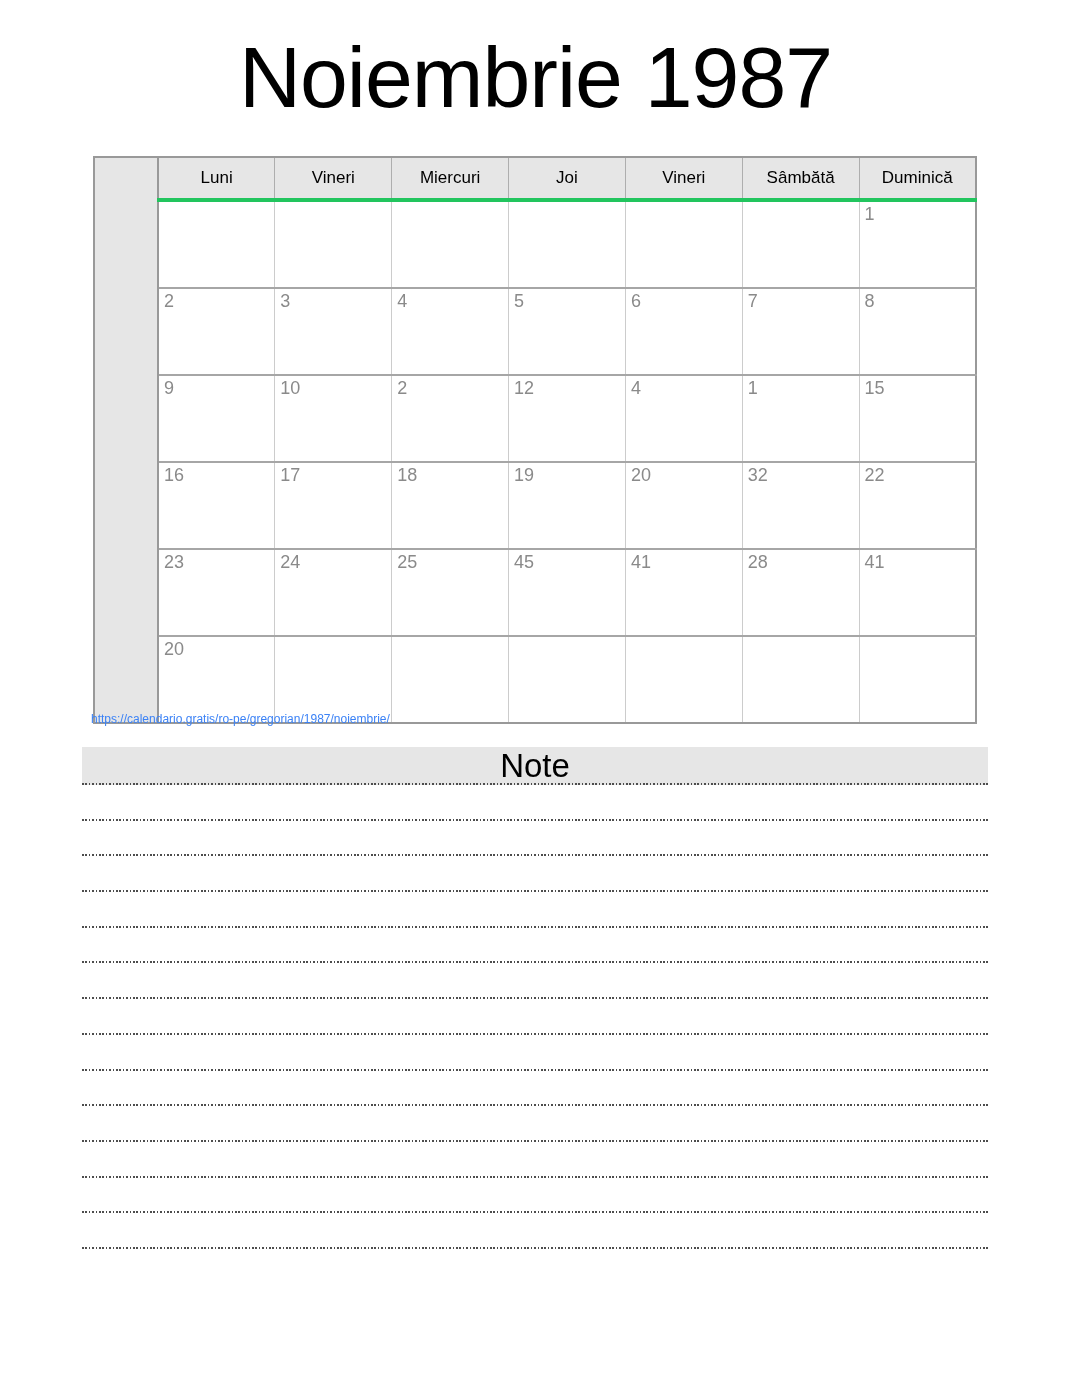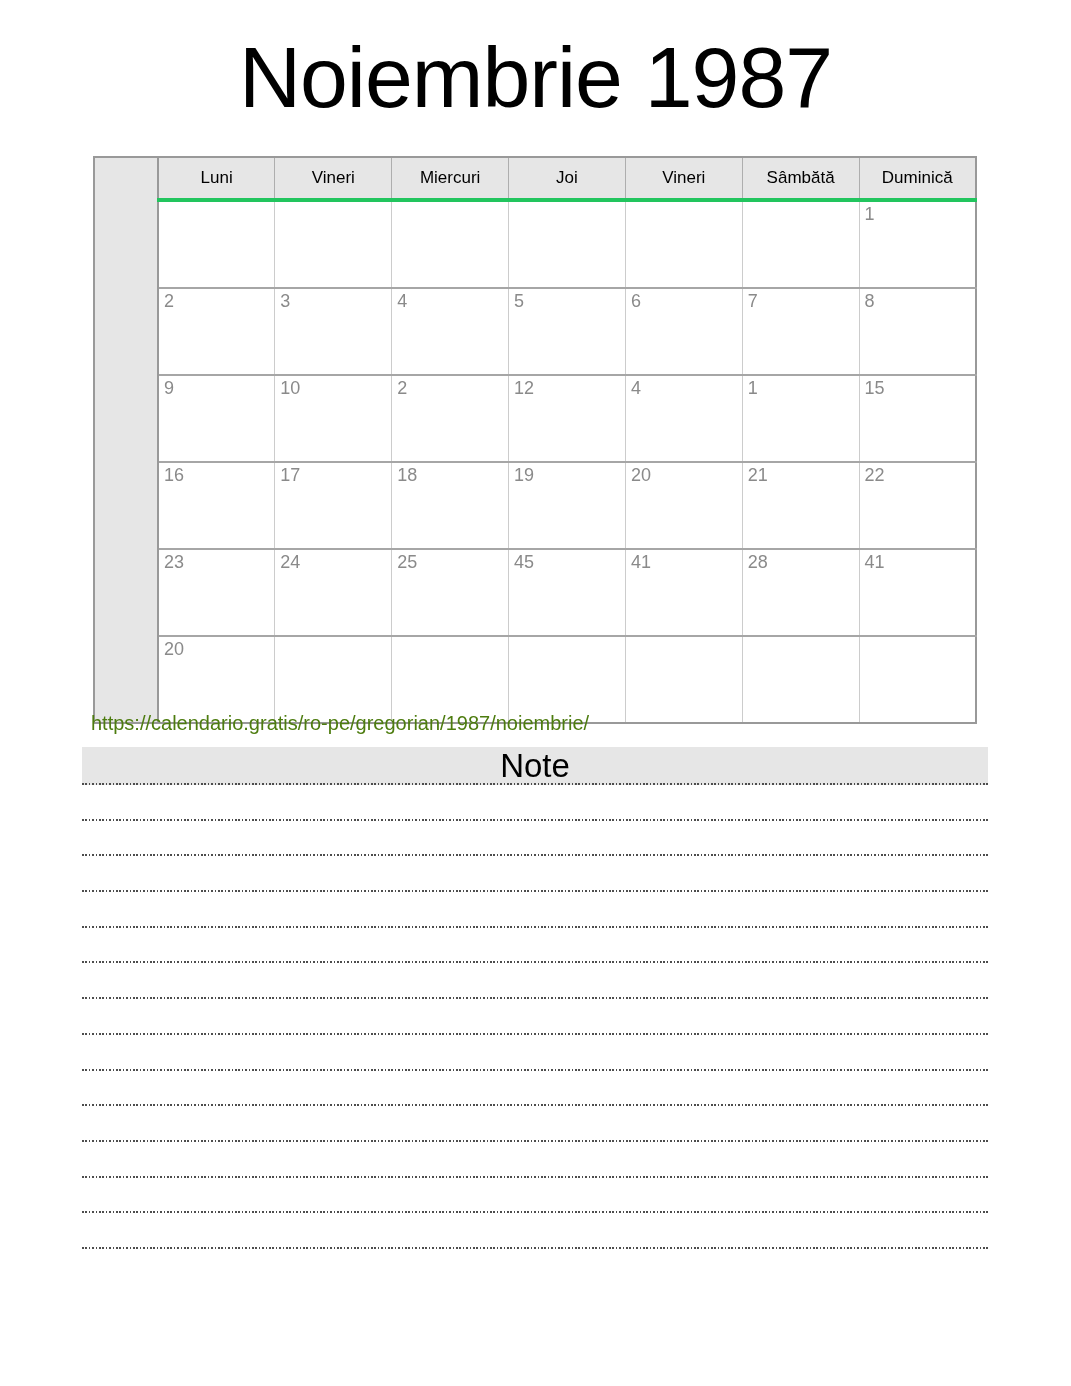--- a/index.html
+++ b/index.html
@@ -70,22 +70,22 @@
     border-top: 2px solid #a6a6a6;
     background: #ffffff;
   }
   tr.week-row-first td.day { border-top: none; }
 
   
   .source-url {
     position: absolute;
     left: 91px;
     top: 712px;
-    font-size: 20px;
-    color: #4d7c0f;
+    font-size: 12px;
+    color: #3b82f6;
   }
 
   
   .notes {
     position: absolute;
     left: 82px;
     top: 747px;
     width: 906px;
   }
   .dotted-bottom {
@@ -162,21 +162,21 @@
       <td class="day">4</td>
       <td class="day">1</td>
       <td class="day">15</td>
     </tr>
     <tr>
       <td class="day">16</td>
       <td class="day">17</td>
       <td class="day">18</td>
       <td class="day">19</td>
       <td class="day">20</td>
-      <td class="day">21</td>
+      <td class="day">32</td>
       <td class="day">22</td>
     </tr>
     <tr>
       <td class="day">23</td>
       <td class="day">24</td>
       <td class="day">25</td>
       <td class="day">45</td>
       <td class="day">41</td>
       <td class="day">28</td>
       <td class="day">41</td>

